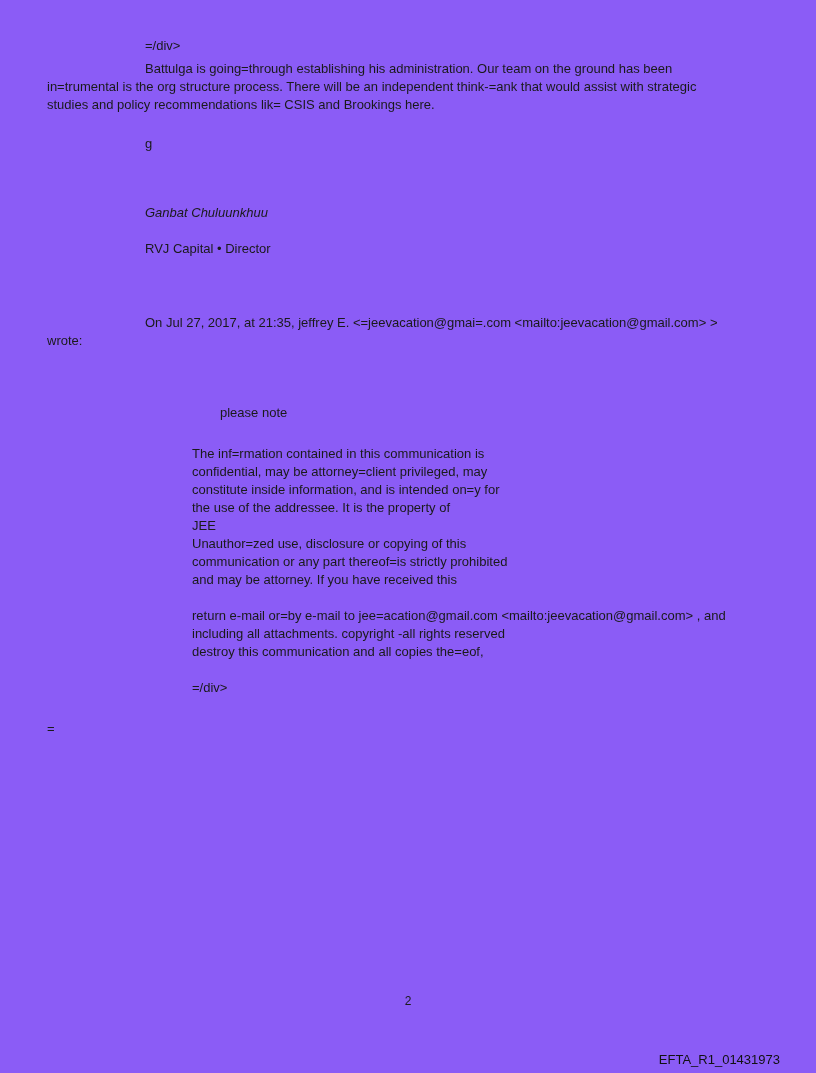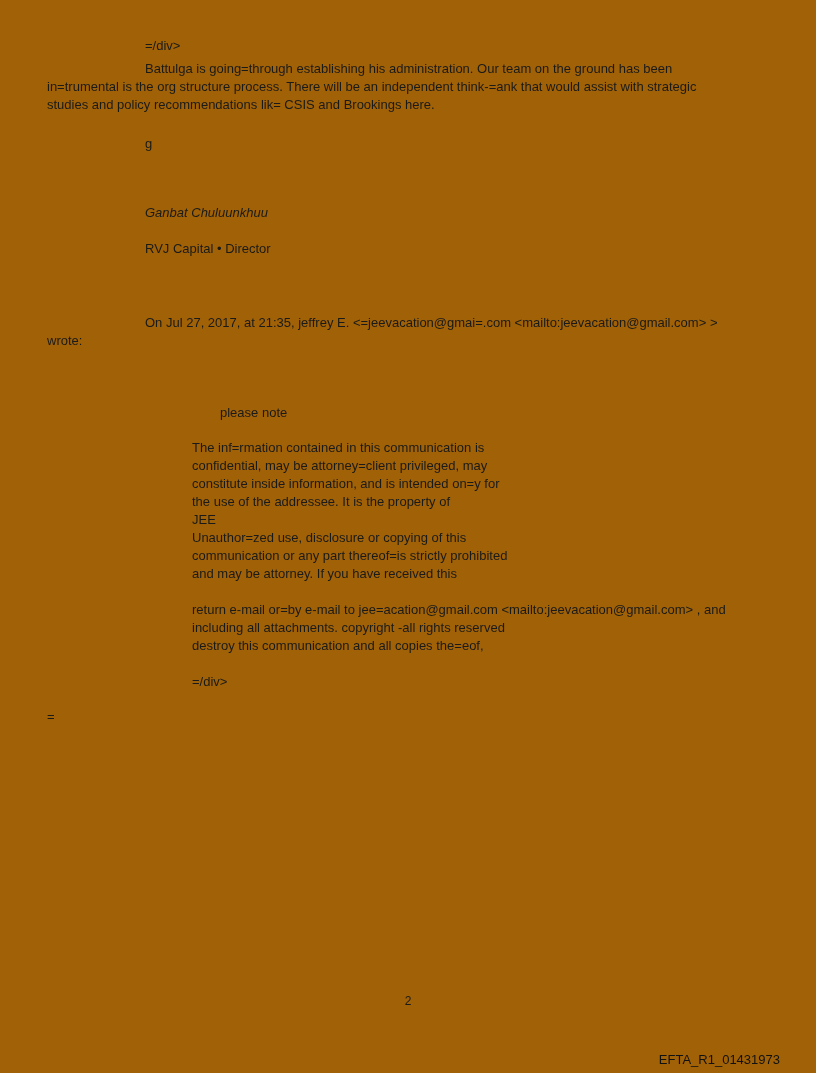--- a/index.html
+++ b/index.html
@@ -1,20 +1,20 @@
 <!DOCTYPE html>
 <html><head>
 <meta charset="utf-8">
 <style>
   html, body { margin: 0; padding: 0; background: #ffffff; }
   .page {
     position: relative;
     width: 816px;
     height: 1073px;
-    background: #a16207;
+    background: #8b5cf6;
     font-family: "Liberation Sans", sans-serif;
     font-size: 13px;
     line-height: 18px;
     color: #1a1a1a;
     overflow: hidden;
   }
   .content {
     position: absolute;
     top: 37px;
     left: 47px;
@@ -24,21 +24,21 @@
     white-space: nowrap;
     min-height: 18px;
   }
   
   .ind0 { padding-left: 0; }
   .ind1 { padding-left: 98px; }   
   .ind2 { padding-left: 145px; }  
   .ind3 { padding-left: 173px; }  
   
   .mt5  { margin-top: 5px; }
-  .mt17 { margin-top: 17px; }
+  .mt17 { margin-top: 23px; }
   .mt18 { margin-top: 18px; }
   .mt21 { margin-top: 21px; }
   .mt51 { margin-top: 51px; font-style: italic; }
   .mt54 { margin-top: 54px; }
   .mt72 { margin-top: 56px; }
   .page-number {
     position: absolute;
     top: 992px;
     left: 0;
     width: 100%;

